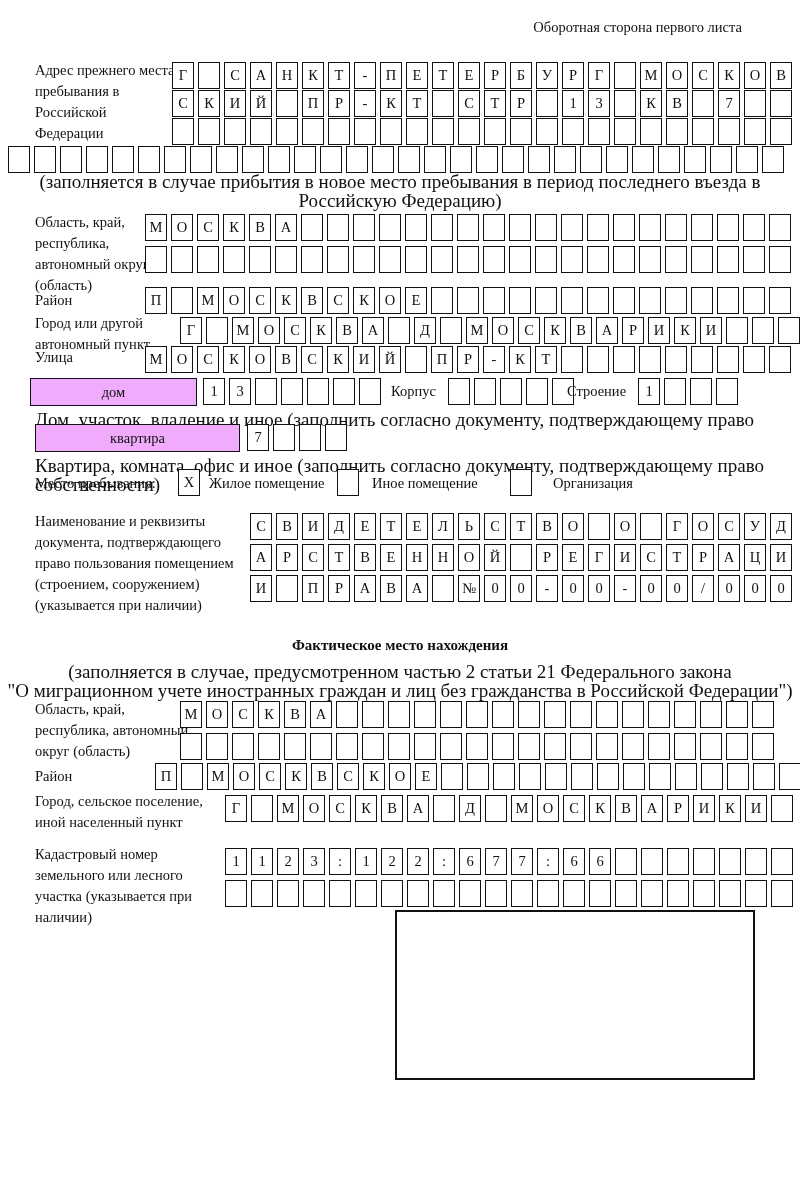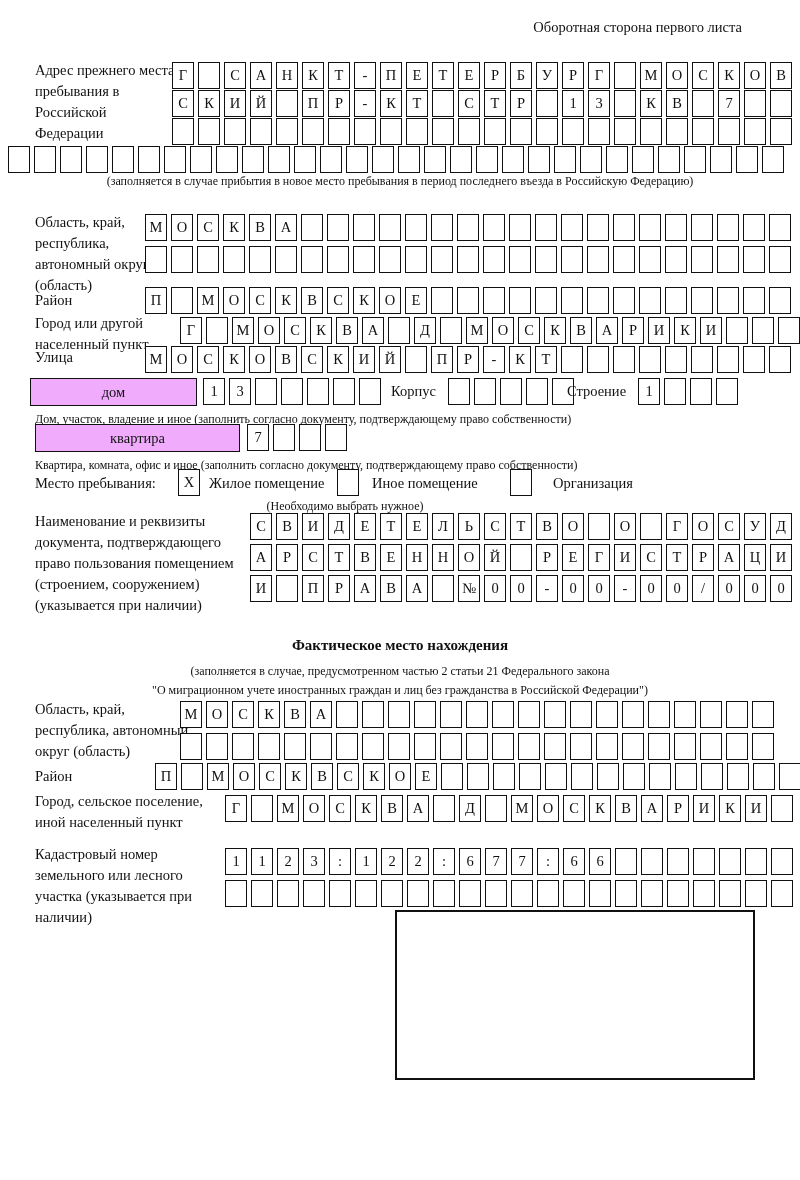--- a/index.html
+++ b/index.html
@@ -3,21 +3,21 @@
 <meta charset="utf-8">
 <style>
   html,body{margin:0;padding:0;background:#ffffff;}
   #page{
     position:relative;width:800px;height:1180px;background:#fff;
     font-family:"Liberation Serif","DejaVu Serif",serif;color:#111;
     overflow:hidden;
   }
   .abs{position:absolute;}
   .lbl{font-size:14.5px;line-height:21px;}
-  .cap{font-size:12px;line-height:19px;}
+  .cap{font-size:19px;line-height:19px;}
   .title{font-weight:bold;font-size:15.5px;}
   .cellrow{position:absolute;display:flex;gap:4px;}
   .cell{
     box-sizing:border-box;width:22px;height:27px;flex:0 0 22px;
     border:1.6px solid #111;display:flex;align-items:center;justify-content:center;
     font-size:14.5px;background:#fff;
   }
   .wbox{
     box-sizing:border-box;border:1.6px solid #111;height:28px;background:#f0abfc;
     display:flex;align-items:center;justify-content:center;font-size:14.5px;
@@ -228,21 +228,21 @@
       <span class="cell"></span>
       <span class="cell"></span>
       <span class="cell"></span>
       <span class="cell"></span>
       <span class="cell"></span>
       <span class="cell"></span>
       <span class="cell"></span>
       <span class="cell"></span>
     </div>
 
-  <div class="abs lbl" style="left:35px;top:313px;width:152px;">Город или другой населенный пункт</div>
+  <div class="abs lbl" style="left:35px;top:313px;width:152px;">Город или другой автономный пункт</div>
   <div class="cellrow" style="left:180px;top:317px;">
       <span class="cell">Г</span>
       <span class="cell"></span>
       <span class="cell">М</span>
       <span class="cell">О</span>
       <span class="cell">С</span>
       <span class="cell">К</span>
       <span class="cell">В</span>
       <span class="cell">А</span>
       <span class="cell"></span>
@@ -328,21 +328,20 @@
     </div>
   <div class="abs cap" style="left:35px;top:456px;">Квартира, комната, офис и иное (заполнить согласно документу, подтверждающему право собственности)</div>
 
   <div class="abs lbl" style="left:35px;top:473px;">Место пребывания:</div>
   <div class="abs chk" style="left:178px;top:469px;">X</div>
   <div class="abs lbl" style="left:209px;top:473px;">Жилое помещение</div>
   <div class="abs chk" style="left:337px;top:469px;"></div>
   <div class="abs lbl" style="left:372px;top:473px;">Иное помещение</div>
   <div class="abs chk" style="left:510px;top:469px;"></div>
   <div class="abs lbl" style="left:553px;top:473px;">Организация</div>
-  <div class="abs cap center" style="left:170px;top:497px;width:350px;">(Необходимо выбрать нужное)</div>
 
   <div class="abs lbl" style="left:35px;top:511px;width:212px;">Наименование и реквизиты документа, подтверждающего право пользования помещением (строением, сооружением) (указывается при наличии)</div>
   <div class="cellrow" style="left:250px;top:513px;">
       <span class="cell">С</span>
       <span class="cell">В</span>
       <span class="cell">И</span>
       <span class="cell">Д</span>
       <span class="cell">Е</span>
       <span class="cell">Т</span>
       <span class="cell">Е</span>

